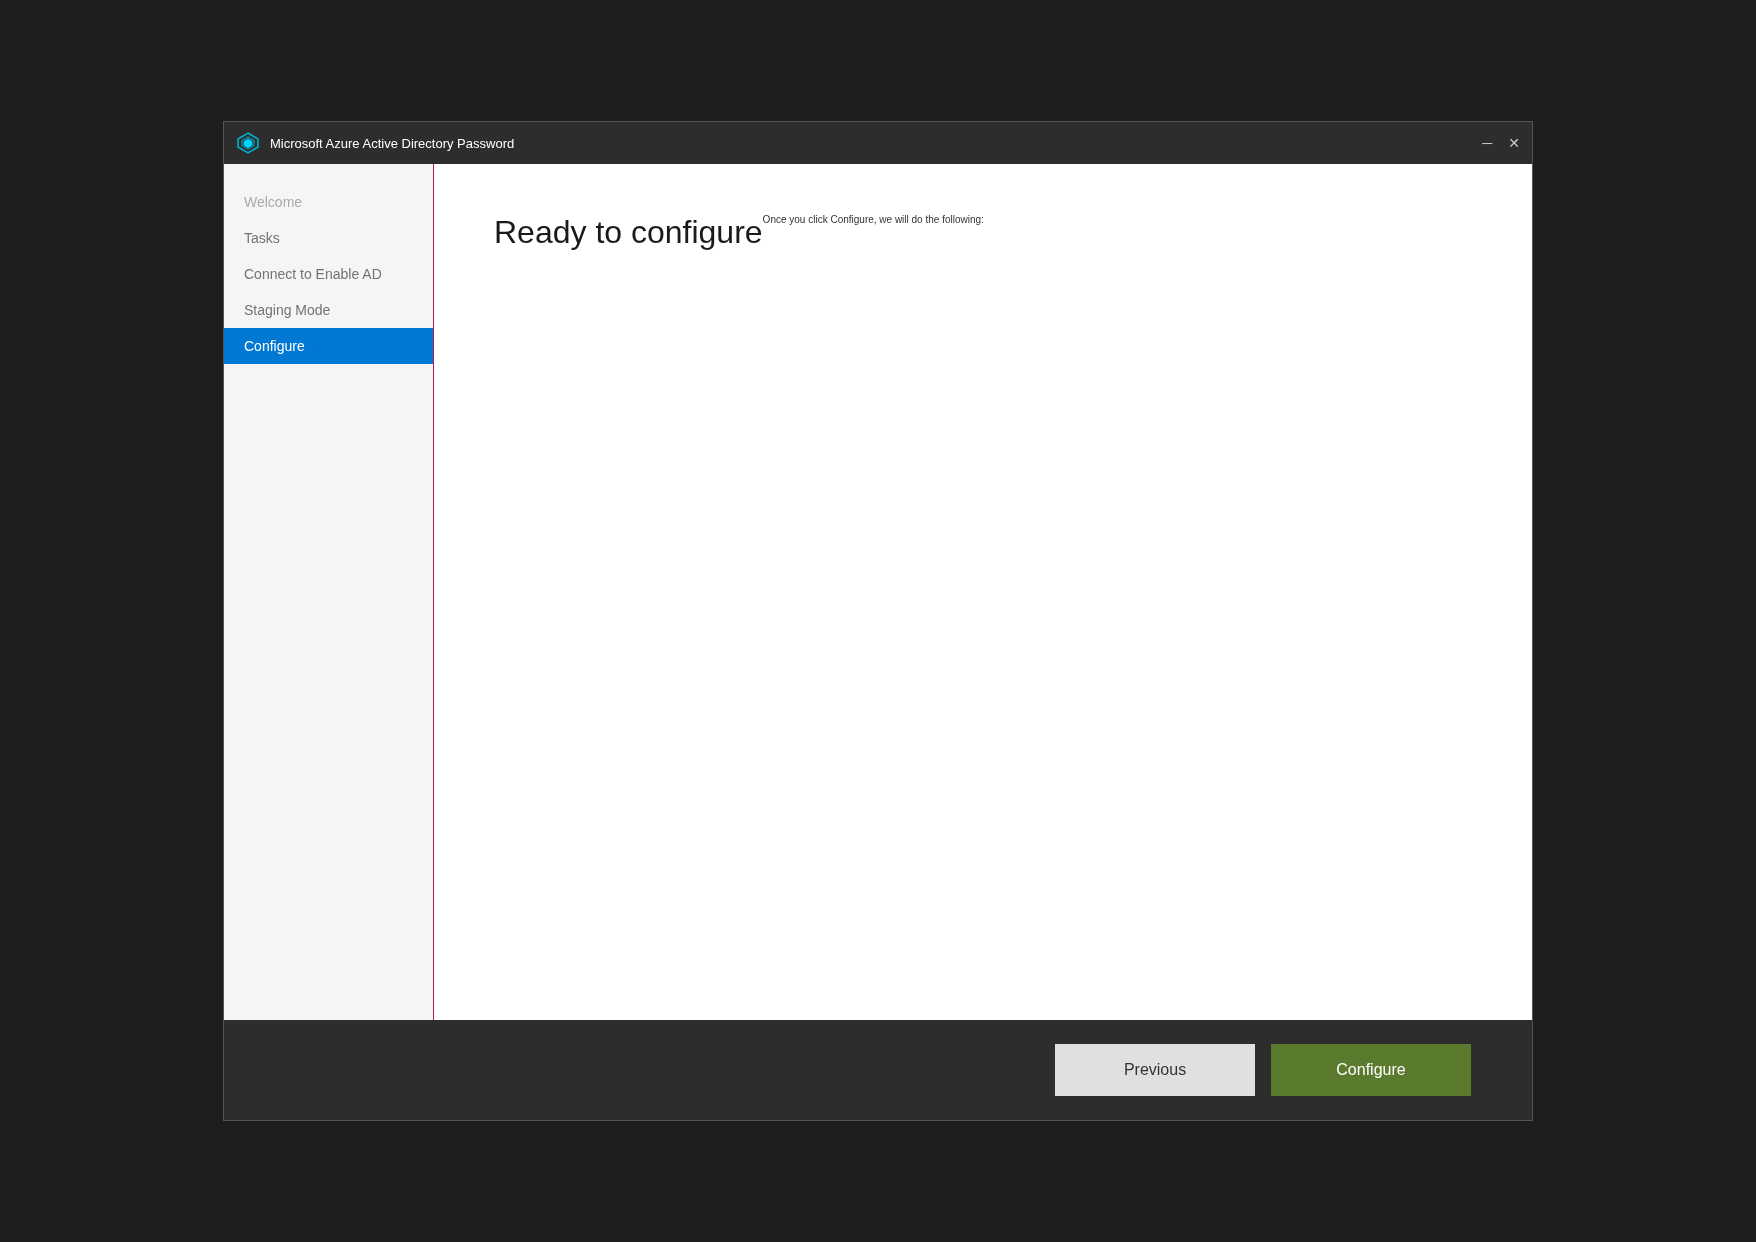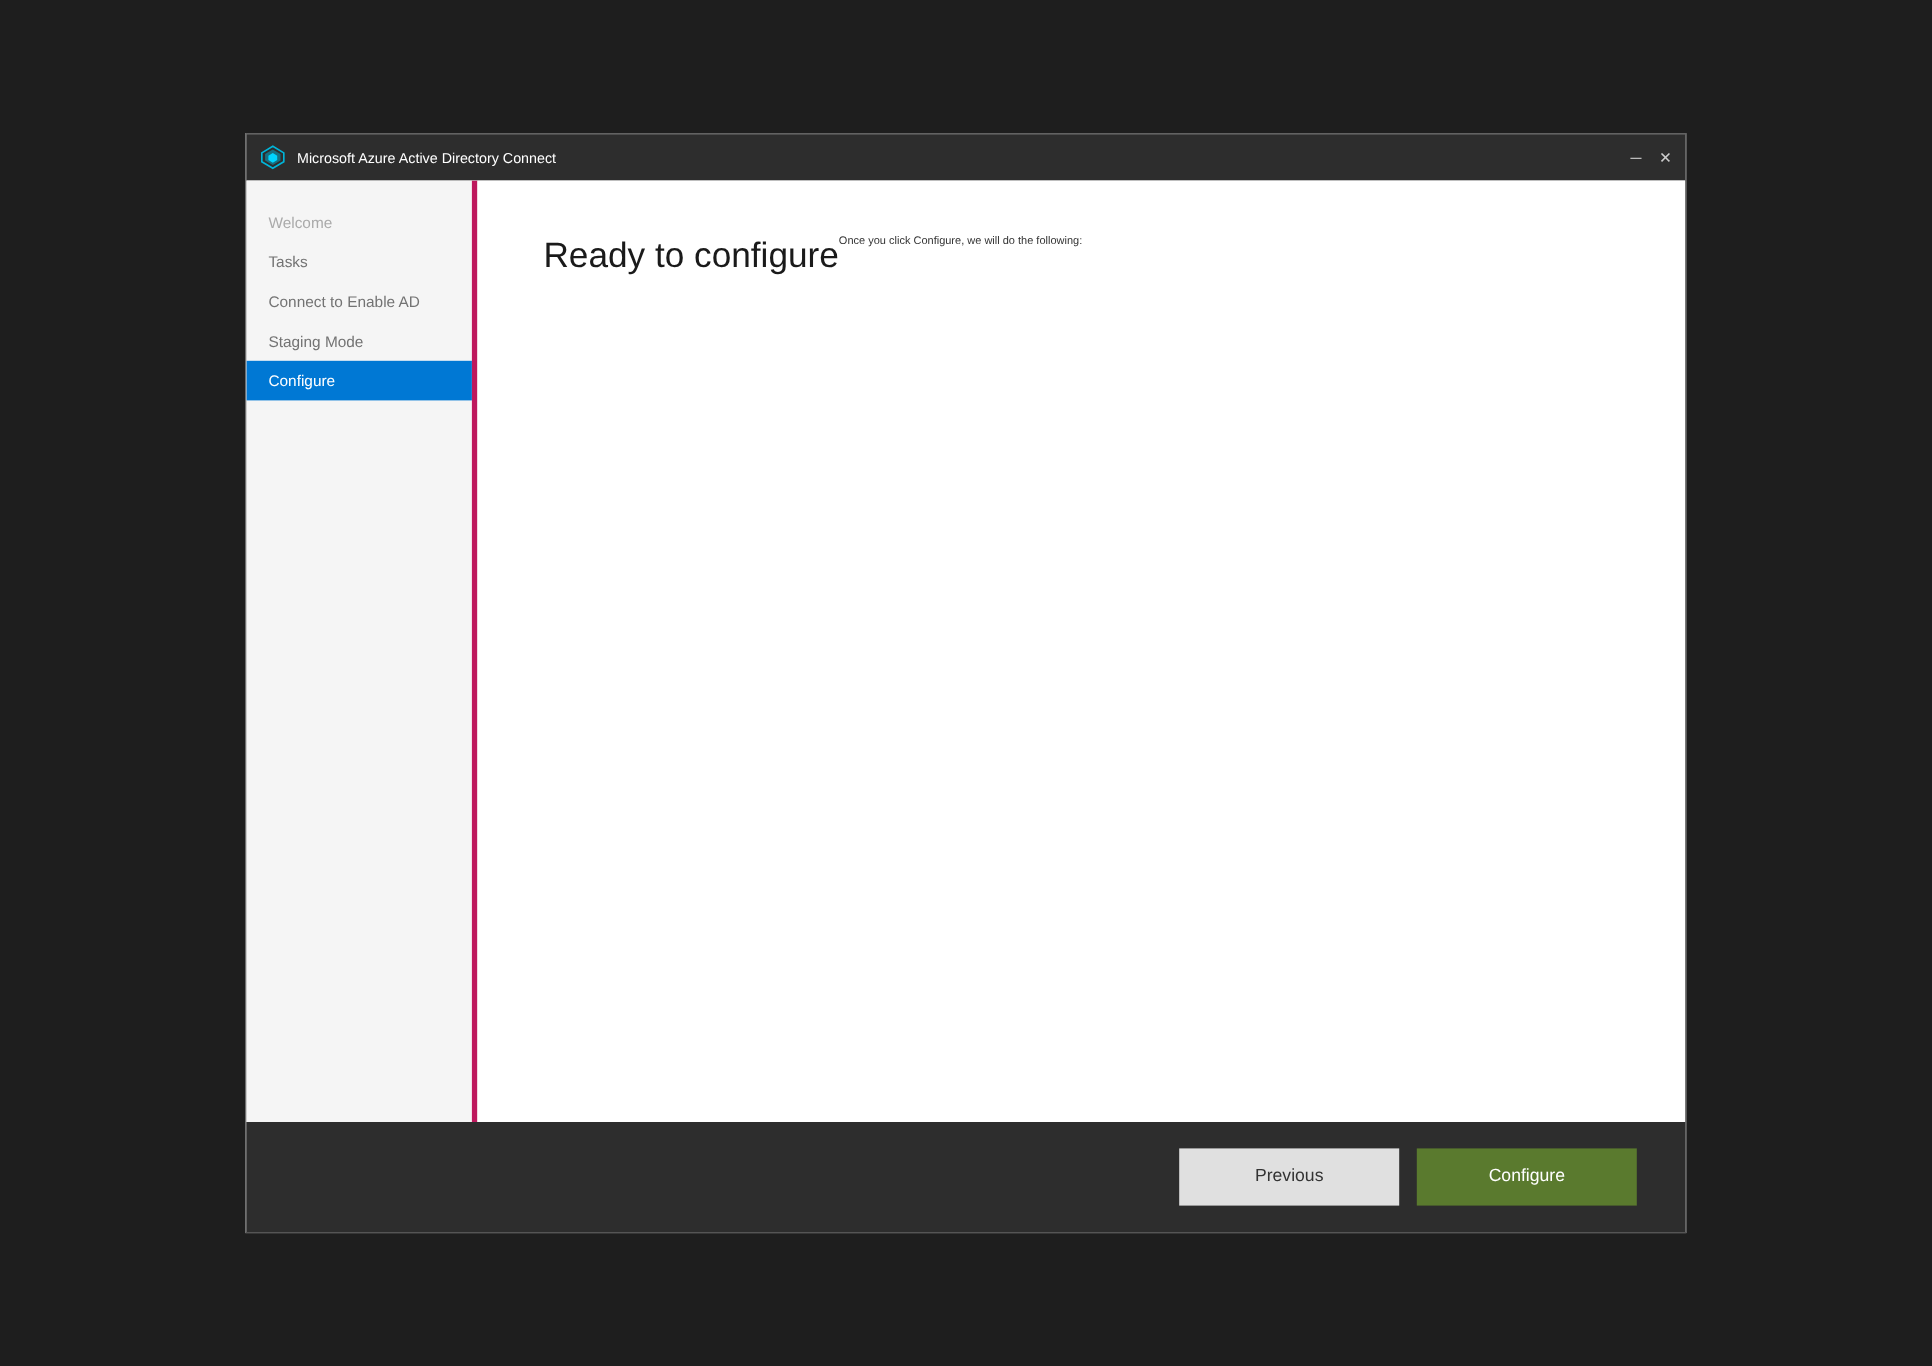--- a/index.html
+++ b/index.html
@@ -67,21 +67,21 @@
 
     .window-body {
       display: flex;
       flex: 1;
       overflow: hidden;
     }
 
     .sidebar {
       width: 210px;
       background: #f5f5f5;
-      border-right: 5px solid #be185d;
+      border-right: 1px solid #be185d;
       padding-top: 20px;
       flex-shrink: 0;
     }
 
     .sidebar-item {
       padding: 10px 20px;
       font-size: 14px;
       color: #737373;
       cursor: pointer;
     }
@@ -145,21 +145,21 @@
       font-size: 14px;
       color: #333;
     }
 
     .footer {
       background: #2d2d2d;
       height: 100px;
       display: flex;
       align-items: center;
       justify-content: flex-end;
-      padding: 0 44px;
+      padding: 0 61px;
       gap: 16px;
       flex-shrink: 0;
     }
 
     .btn {
       height: 52px;
       min-width: 200px;
       font-size: 16px;
       cursor: pointer;
       border: none;
@@ -180,21 +180,21 @@
 <body>
 
 <div class="window">
 
   <div class="titlebar">
     <svg class="titlebar-logo" viewBox="0 0 24 24" xmlns="http://www.w3.org/2000/svg">
       <polygon points="12,2 22,8 22,16 12,22 2,16 2,8" fill="none" stroke="#00b4d8" stroke-width="1.5"></polygon>
       <polygon points="12,5 19,9 19,15 12,19 5,15 5,9" fill="#00b4d8" opacity="0.5"></polygon>
       <polygon points="12,8 16,10.5 16,14.5 12,17 8,14.5 8,10.5" fill="#00d4ff"></polygon>
     </svg>
-    <span class="titlebar-title">Microsoft Azure Active Directory Connect</span>
+    <span class="titlebar-title">Microsoft Azure Active Directory Password</span>
     <div class="titlebar-controls">
       <button class="titlebar-btn">─</button>
       <button class="titlebar-btn">✕</button>
     </div>
   </div>
 
   <div class="window-body">
 
     <div class="sidebar">
       <div class="sidebar-item disabled">

